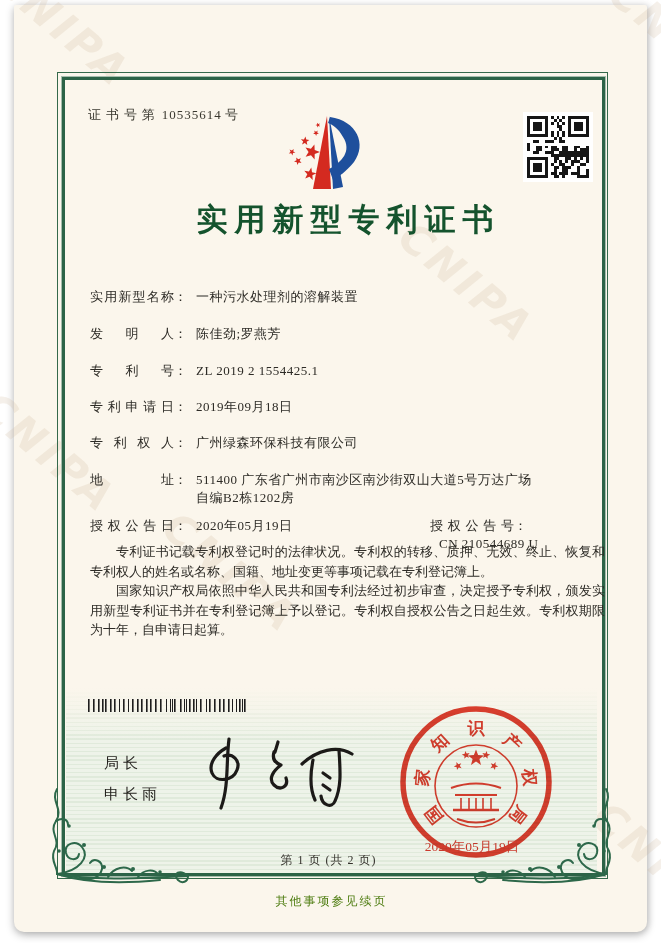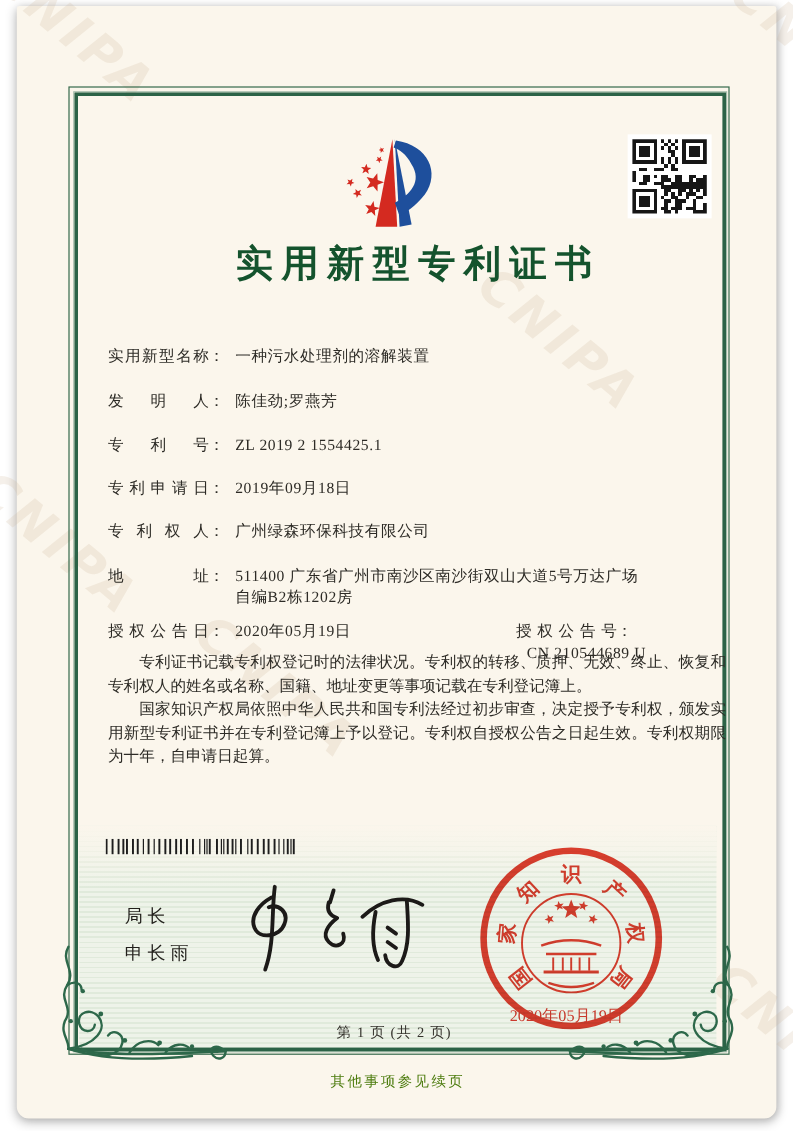--- a/index.html
+++ b/index.html
@@ -105,20 +105,24 @@
     <g fill="#2d684a">
       <circle cx="46" cy="58" r="2"></circle>
         <circle cx="66" cy="80" r="2"></circle>
       <circle cx="95" cy="82" r="2"></circle>
         <circle cx="122" cy="85" r="1.8"></circle>
       <circle cx="21" cy="64" r="1.8"></circle>
         <circle cx="31" cy="39" r="1.8"></circle>
     </g>
   </svg>
 
+  <div class="cert-no">
+    <span class="sp">证书号第</span><span class="num">10535614</span>
+    <span>号</span>
+  </div>
 
   <svg class="logo-box" viewBox="0 0 100 96">
     <polygon points="44,17 30,90 48,90" fill="#d42a20"></polygon>
     <polygon points="46,17 50,90 60,88" fill="#1e4f9c"></polygon>
     <path d="M47,18 C74,22 84,45 71,63 C63,73 55,78 50,81 L46,70 C59,63 69,52 60,38 C55,29 50,26 45,24 Z" fill="#1e4f9c"></path>
     <g id="logo-stars" fill="#d42a20">
         <path d="M31.4,45.4L31.7,51.0L37.0,52.9L31.7,54.9L31.6,60.6L28.0,56.2L22.6,57.8L25.6,53.0L22.5,48.4L27.9,49.8Z"></path>
         <path d="M17.9,59.2L16.7,61.8L18.5,63.9L15.7,63.5L14.3,65.9L13.8,63.2L11.0,62.6L13.5,61.2L13.2,58.4L15.3,60.3Z"></path>
         <path d="M22.4,37.5L23.3,40.6L26.4,41.0L23.7,42.8L24.3,45.9L21.8,43.9L19.0,45.4L20.2,42.4L17.9,40.2L21.0,40.4Z"></path>
         <path d="M10.7,49.9L10.3,52.4L12.4,53.6L10.0,54.1L9.4,56.5L8.3,54.3L5.8,54.5L7.6,52.7L6.6,50.5L8.8,51.5Z"></path>

